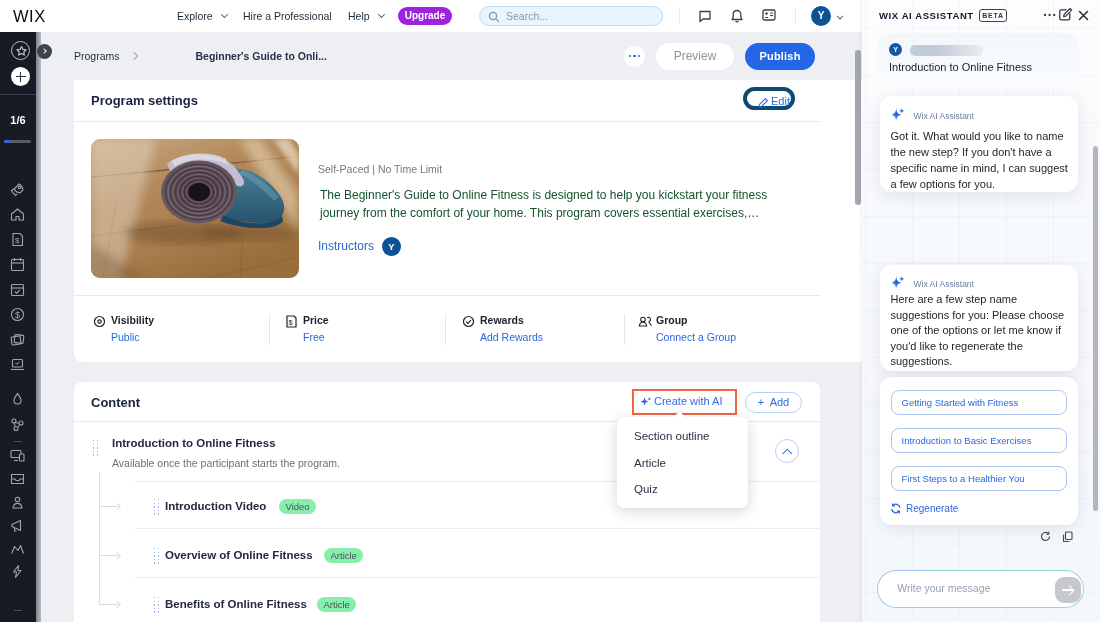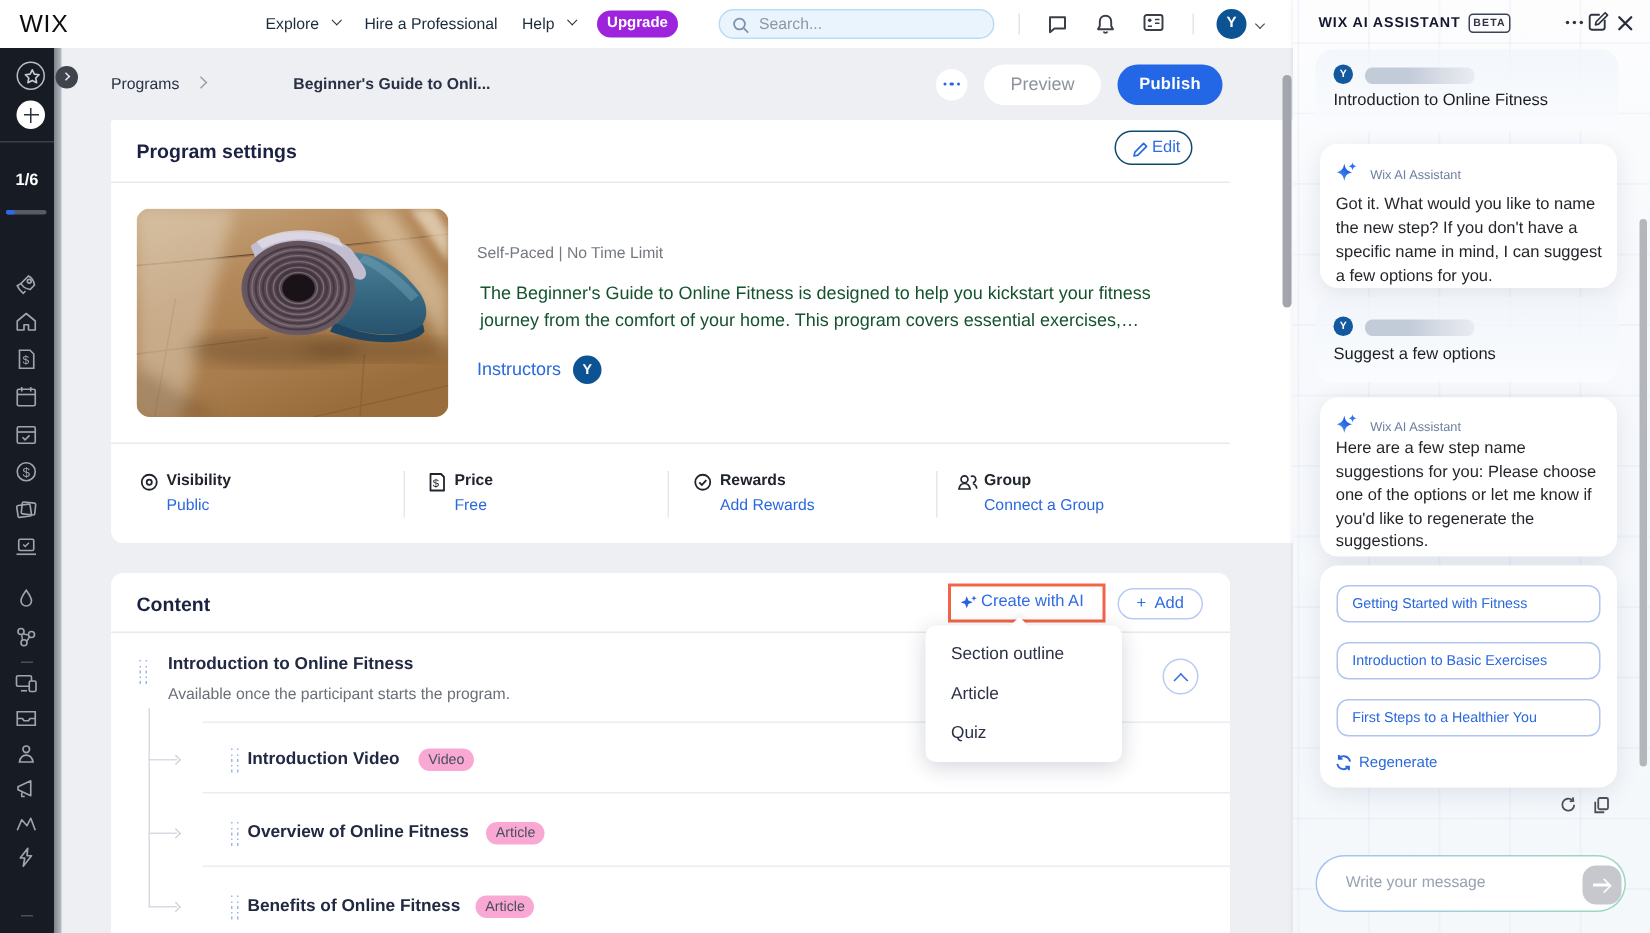--- a/index.html
+++ b/index.html
@@ -45,21 +45,21 @@
   #crumbs b { font-weight:bold;padding-left:48px; }
   #dots-btn { position:absolute; left:583px; top:14px; width:21px; height:21px; background:#fff; border-radius:50%; }
   #dots-btn span { position:absolute; top:9px; width:2.4px; height:2.4px; border-radius:50%; background:#2a63de; }
   #btn-preview { position:absolute; left:615px; top:11px; width:78px; height:27px; background:#fff; border-radius:14px; text-align:center; line-height:27px; font-size:12px; color:#8d939c; }
   #btn-publish { position:absolute; left:704px; top:11px; width:70px; height:27px; background:#2467e6; border-radius:14px; text-align:center; line-height:27px; font-size:11px; font-weight:bold; color:#fff; letter-spacing:0.2px; }
 
   
   .card { position:absolute; background:#fff; border-radius:10px; }
   #card1 { left:74px; top:80px; width:861px; height:282px; border-radius:2px 2px 8px 8px; }
   #card1 h1 { position:absolute; left:17px; top:13px; font-size:13px; font-weight:bold; color:#1b2140; }
-  #edit-btn { position:absolute; left:669px; top:7px; width:52px; height:23px; border:1px solid #0c4a6e; border-radius:12px; color:#2e6be4; font-size:11px; line-height:21px; text-align:left; padding-left:24px; }
+  #edit-btn { position:absolute; left:669px; top:7px; width:52px; height:23px; border:4px solid #0c4a6e; border-radius:12px; color:#2e6be4; font-size:11px; line-height:21px; text-align:left; padding-left:24px; }
   #edit-btn svg { position:absolute; left:10px; top:6px; }
   #c1-div { position:absolute; left:0; top:41px; width:746px; height:1px; background:#e8eaee; }
   #thumb { position:absolute; left:17px; top:59px; width:208px; height:139px; border-radius:9px; overflow:hidden; }
   #c1-title { position:absolute; left:244px; top:62px; font-size:12px; font-weight:bold; color:#1c2240; }
   #c1-sub { position:absolute; left:244px; top:83px; font-size:10.5px; color:#74797f; }
   #c1-para { position:absolute; left:246px; top:106px; width:490px; font-size:12px; color:#14532d; line-height:18px; white-space:pre-line; }
   #c1-inst { position:absolute; left:244px; top:159px; font-size:12px; color:#2968dd; }
   #c1-av { position:absolute; left:308px; top:157px; width:19px; height:19px; border-radius:50%; background:#0c5394; color:#fff; font-size:9.5px; font-weight:bold; text-align:center; line-height:19px; }
   #c1-div2 { position:absolute; left:0; top:215px; width:746px; height:1px; background:#e8eaee; }
   .meta { position:absolute; top:234px; }
@@ -74,21 +74,21 @@
   #add-btn { position:absolute; left:671px; top:10px; width:57px; height:21px; border:1px solid #b9ccf4; border-radius:11px; color:#2e6be4; font-size:11px; text-align:center; line-height:19px; }
   #c2-div { position:absolute; left:0; top:39px; width:746px; height:1px; background:#e8eaee; }
   .dots { position:absolute; width:7px; height:16px; }
   .dots i { position:absolute; width:1.4px; height:1.4px; border-radius:0; background:#9db5ea; }
   #sec-title { position:absolute; left:38px; top:55px; font-size:11.5px; font-weight:bold; color:#232943; }
   #sec-sub { position:absolute; left:38px; top:75px; font-size:10.5px; color:#6a6f78; }
   #collapse { position:absolute; left:701px; top:57px; width:24px; height:24px; border:1px solid #b9ccf4; border-radius:50%; }
   #collapse .c { position:absolute; left:8px; top:10px; width:6.5px; height:6.5px; border-left:1.5px solid #2e6be4; border-top:1.5px solid #2e6be4; transform:rotate(45deg); }
   .rowdiv { position:absolute; left:61px; width:685px; height:1px; background:#e9ecf1; }
   .item-title { position:absolute; font-size:11.5px; font-weight:bold; color:#232943; white-space:nowrap; }
-  .badge { position:absolute; background:#f9a8d4; border-radius:8px; font-size:9.5px; color:#4a4f5c; padding:0 6.5px; height:15px; line-height:15px; white-space:nowrap; }
+  .badge { position:absolute; background:#86efac; border-radius:8px; font-size:9.5px; color:#4a4f5c; padding:0 6.5px; height:15px; line-height:15px; white-space:nowrap; }
   .treeline { position:absolute; background:#d7dbe3; }
   .arrowhead { position:absolute; width:4.5px; height:4.5px; border-right:1.1px solid #d2d6df; border-top:1.1px solid #d2d6df; transform:rotate(45deg); }
 
   
   #menu { position:absolute; left:617px; top:417px; width:131px; height:91px; background:#fff; border-radius:7px; box-shadow:0 3px 14px rgba(20,30,60,0.18); z-index:20; }
   #menu:before { content:""; position:absolute; left:58px; top:-4.5px; width:9px; height:9px; background:#fff; transform:rotate(45deg); box-shadow:-2px -2px 3px rgba(20,30,60,0.04); }
   #menu .mi { position:absolute; left:17px; font-size:11.5px; color:#2b3044; }
 
   
   #main-sb { position:absolute; left:855px; top:50px; width:6px; height:155px; background:#a3a7ad; border-radius:3px; z-index:6; }
@@ -496,25 +496,20 @@
           <path d="M6.2 2 C6.9 5.6 7.8 6.9 11.4 7.8 C7.8 8.7 6.9 10 6.2 13.6 C5.5 10 4.6 8.7 1 7.8 C4.6 6.9 5.5 5.6 6.2 2 Z" fill="url(#spk)"></path>
           <path d="M11.7 1.2 C12 2.9 12.6 3.5 14.4 3.9 C12.6 4.3 12 4.9 11.7 6.6 C11.4 4.9 10.8 4.3 9 3.9 C10.8 3.5 11.4 2.9 11.7 1.2 Z" fill="#2e72ee"></path>
         </svg>
       <div class="alabel" style="top:15px;">Wix AI Assistant</div>
       <div class="abody" style="top:32px; line-height:16.1px;">Got it. What would you like to name
 the new step? If you don't have a
 specific name in mind, I can suggest
 a few options for you.</div>
     </div>
 
-    <div class="ucard" style="top:198px; height:57px;">
-      <div class="uav" style="top:13px;">Y</div>
-      <div class="ublur" style="top:15px;"></div>
-      <div class="utxt" style="top:32px;">Suggest a few options</div>
-    </div>
 
     <div class="acard" style="top:265px; height:106px;">
       <svg width="16" height="16" viewBox="0 0 16 16" style="position:absolute; left:10px; top:10px;">
           <path d="M6.2 2 C6.9 5.6 7.8 6.9 11.4 7.8 C7.8 8.7 6.9 10 6.2 13.6 C5.5 10 4.6 8.7 1 7.8 C4.6 6.9 5.5 5.6 6.2 2 Z" fill="url(#spk)"></path>
           <path d="M11.7 1.2 C12 2.9 12.6 3.5 14.4 3.9 C12.6 4.3 12 4.9 11.7 6.6 C11.4 4.9 10.8 4.3 9 3.9 C10.8 3.5 11.4 2.9 11.7 1.2 Z" fill="#2e72ee"></path>
         </svg>
       <div class="alabel" style="top:14px;">Wix AI Assistant</div>
       <div class="abody" style="top:27px; line-height:15.5px;">Here are a few step name
 suggestions for you: Please choose
 one of the options or let me know if

